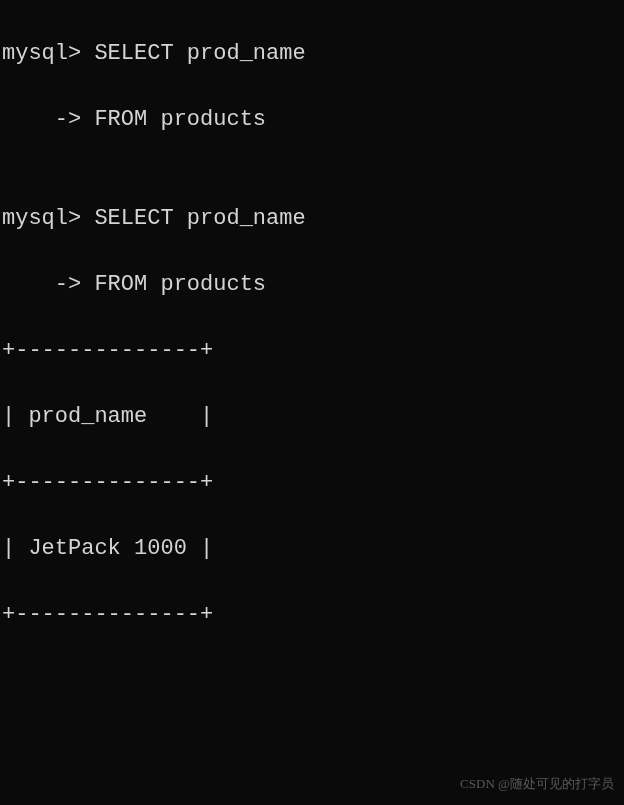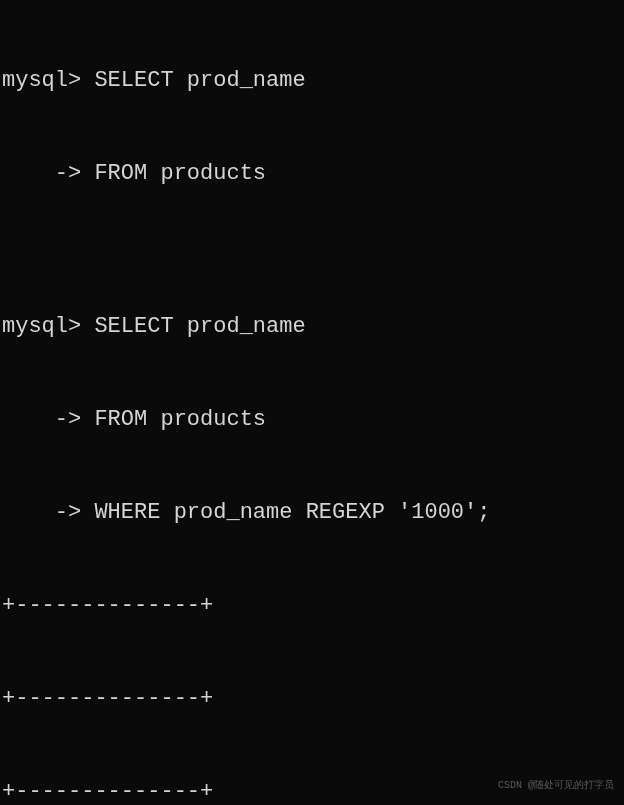--- a/index.html
+++ b/index.html
@@ -17,43 +17,43 @@
       width: 624px;
       height: 805px;
       overflow: hidden;
       position: relative;
     }
     .terminal {
       white-space: pre;
     }
     .line {
       display: block;
-      margin-top: 27px;
     }
     .watermark {
       position: absolute;
       bottom: 12px;
       right: 10px;
-      font-size: 10px;
+      font-size: 13px;
       color: #5a5a5a;
-      font-family: Liberation Mono, monospace;
+      font-family: Liberation Serif, serif;
     }
   </style>
 </head>
 <body>
 
 <div class="terminal">
 <span class="line">mysql&gt; SELECT prod_name</span>
 <span class="line">    -&gt; FROM products</span>
 <span class="line"></span>
 <span class="line">mysql&gt; SELECT prod_name</span>
 <span class="line">    -&gt; FROM products</span>
-<span class="line">    -&gt; WHERE prod_name REGEXP '1000';</span>
 <span class="line">+--------------+</span>
+<span class="line">| prod_name    |</span>
 <span class="line">+--------------+</span>
+<span class="line">| JetPack 1000 |</span>
 <span class="line">+--------------+</span>
 
 <span class="line"></span>
 
 
 
 
 
 
 

